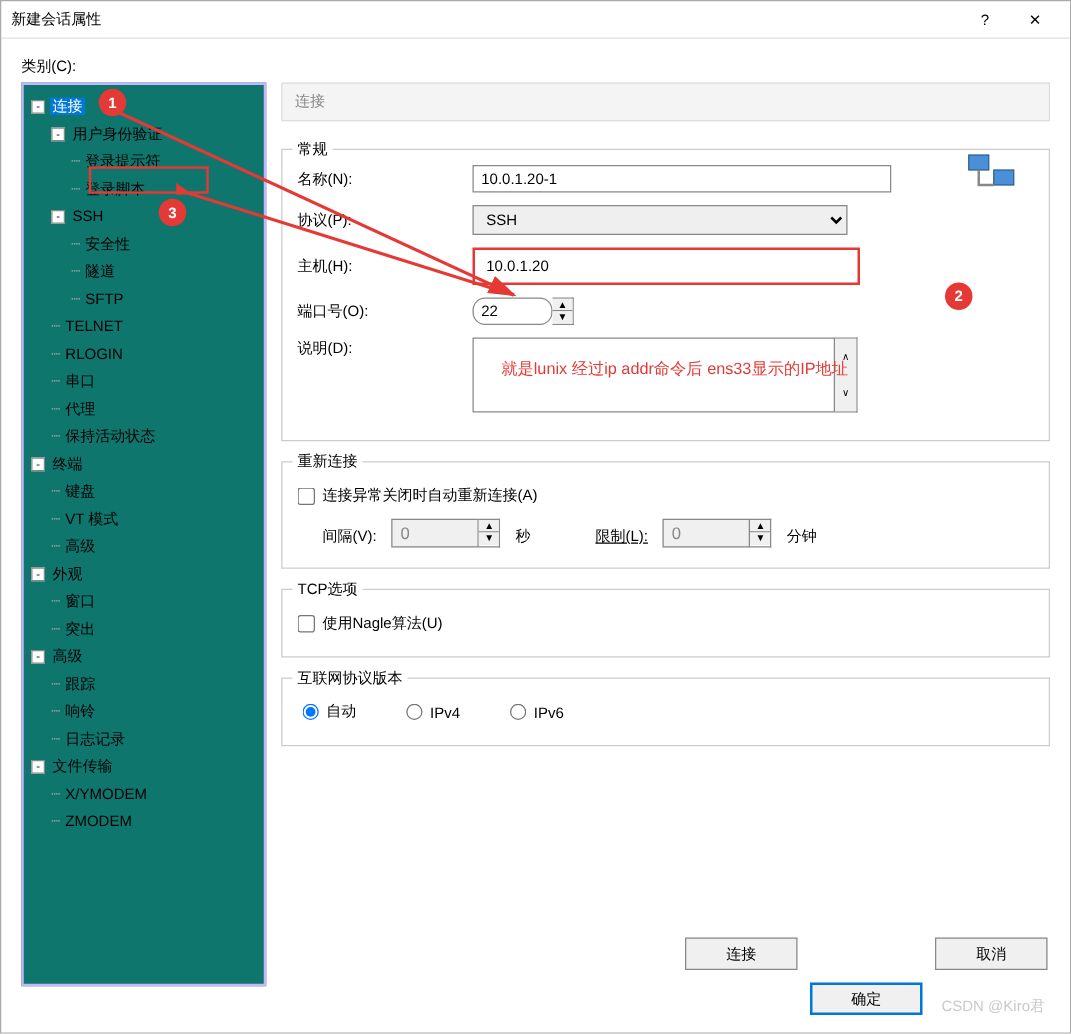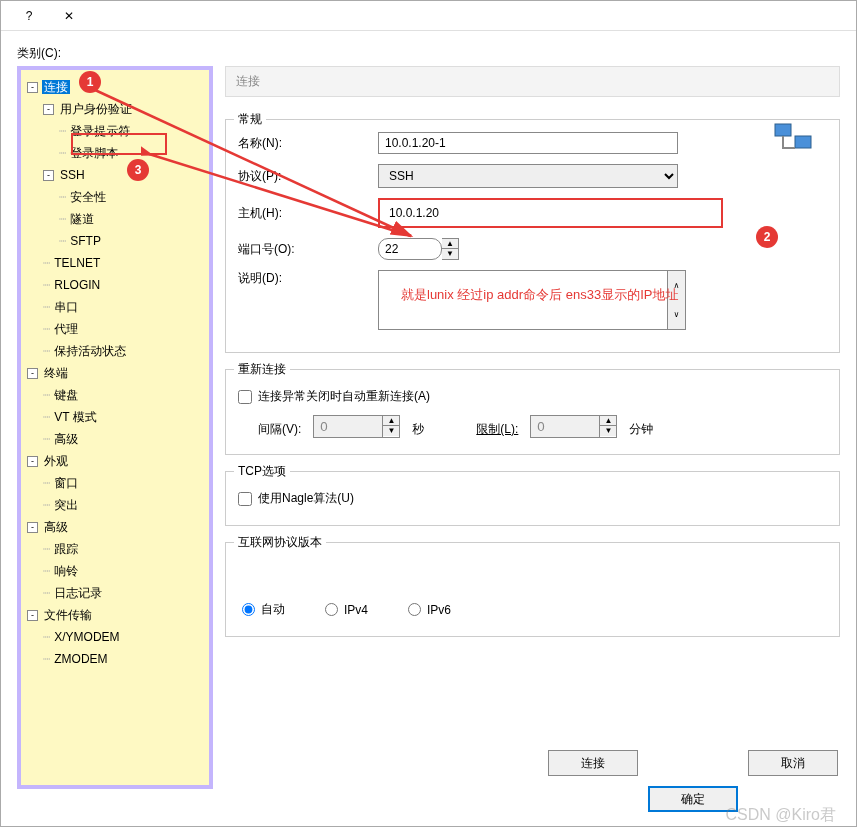--- a/index.html
+++ b/index.html
@@ -4,70 +4,71 @@
 <style>
 * { box-sizing: border-box; margin: 0; padding: 0; }
 body { font-family: "Microsoft YaHei", "Segoe UI", sans-serif; font-size: 12px; background: #fff; color: #000; }
 .window { width: 857px; height: 827px; border: 1px solid #aaa; background: #fff; position: relative; }
 .titlebar { height: 30px; display: flex; align-items: center; padding: 0 8px; border-bottom: 1px solid #e0e0e0; }
 .titlebar .title { flex: 1; font-size: 12px; }
 .titlebar .btn { width: 40px; height: 28px; display: flex; align-items: center; justify-content: center; cursor: pointer; }
 .content { position: relative; padding: 14px 16px 28px 16px; height: calc(100% - 30px); }
 .category-label { font-size: 12px; margin-bottom: 4px; }
 .columns { display: flex; gap: 12px; height: calc(100% - 30px); }
-.tree-panel { width: 196px; border: 4px solid #c4b5fd; background: #fef9c3; padding: 6px 4px; overflow: auto; position: relative; }
+.tree-panel { width: 196px; border: 2px solid #c4b5fd; background: #0f766e; padding: 6px 4px; overflow: auto; position: relative; }
 .tree ul { list-style: none; padding-left: 16px; }
 .tree > ul { padding-left: 2px; }
 .tree li { position: relative; line-height: 22px; white-space: nowrap; }
 .tree .exp { display: inline-block; width: 11px; height: 11px; border: 1px solid #888; text-align: center; line-height: 9px; font-size: 9px; margin-right: 4px; background: #fff; cursor: pointer; vertical-align: middle; }
 .tree .label { cursor: pointer; padding: 0 2px; }
 .tree .selected { background: #0078d7; color: #fff; }
 .tree .bold { font-weight: normal; }
 .tree .dotted::before { content: "┈"; color: #aaa; margin-right: 2px; }
 .main-panel { flex: 1; display: flex; flex-direction: column; gap: 10px; position: relative; }
 .header-bar { background: #f4f4f4; border: 1px solid #ddd; padding: 6px 10px; color: #888; margin-bottom: 6px;}
 .group { border: 1px solid #ccc; margin-top: 6px; padding: 12px 12px 12px 12px; position: relative; }
 .group-title { position: absolute; top: -9px; left: 8px; background: #fff; padding: 0 4px; font-size: 12px; }
 .form-row { display: flex; align-items: center; margin-bottom: 10px; }
 .form-row .lbl { width: 140px; }
 .form-row input[type=text], .form-row select, .form-row textarea { border: 1px solid #888; padding: 3px 6px; font-size: 12px; font-family: inherit; }
-.form-row input.name { width: 300px; }
+.form-row input.name { width: 335px; }
 .form-row select.proto { width: 300px; }
 .form-row input.host { width: 300px; border: none; outline: none; }
-.host-wrap { border: 2px solid #e53935; padding: 3px 3px; width: 345px; }
+.host-wrap { border: 2px solid #e53935; padding: 3px 3px; width: 310px; }
 .form-row .port-wrap { display: flex; align-items: center; }
 .form-row input.port { width: 64px; border-radius: 10px; }
 .spinner { display:inline-flex; flex-direction: column; border:1px solid #888; border-left:none; }
 .spinner span { width:16px; height:10px; font-size:8px; text-align:center; line-height:10px; border-bottom:1px solid #888; cursor:pointer; background:#f0f0f0;}
 .spinner span:last-child { border-bottom:none; }
 textarea.desc { width: 290px; height: 60px; resize: none; }
 .textarea-wrap { display:flex; }
 .scroll-btns { display:flex; flex-direction:column; border:1px solid #888; border-left:none; width:18px; }
 .scroll-btns span { flex:1; display:flex; align-items:center; justify-content:center; font-size:8px; background:#f0f0f0; cursor:pointer;}
 .checkbox-row { display: flex; align-items: center; gap: 6px; margin: 6px 0; }
 .checkbox-row input { width: 14px; height: 14px; }
 .interval-row { display: flex; align-items: flex-end; gap: 12px; padding: 4px 20px; }
 .interval-row .num { width: 70px; border:1px solid #888; padding:3px 6px; background:#f0f0f0; color:#888;}
-.radio-row { display: flex; gap: 40px; padding: 6px 4px; margin-top: 40px; }
+.radio-row { display: flex; gap: 40px; padding: 6px 4px; }
 .radio-item { display: flex; align-items: center; gap: 6px; }
 .buttons { position: absolute; bottom: 14px; right: 18px; display: flex; gap: 10px; }
 .buttons button { width: 90px; height: 26px; border: 1px solid #888; background: #f0f0f0; cursor: pointer; font-family: inherit; font-size: 12px; }
 .buttons button.primary { border: 2px solid #0078d7; margin-top: 36px; }
 .annotation { position: absolute; color: #e53935; font-size: 13px; pointer-events: none; }
 .badge { position: absolute; width: 22px; height: 22px; background: #e53935; color: #fff; border-radius: 50%; display: flex; align-items: center; justify-content: center; font-size: 12px; font-weight: bold; pointer-events: none; }
 .red-box { position: absolute; border: 2px solid #e53935; pointer-events: none; }
 .conn-icon { width: 42px; height: 40px; position: absolute; right: 24px; top: 0px; }
-.watermark { position:absolute; bottom:0; right:20px; color:rgba(120,120,120,0.4); font-size:16px; pointer-events:none; }
+.watermark { position:absolute; bottom:12px; right:20px; color:rgba(120,120,120,0.4); font-size:12px; pointer-events:none; }
 svg.arrow { position: absolute; pointer-events: none; }
 </style>
 </head>
 <body>
 
 <div class="window">
   <div class="titlebar">
+    <span class="title">新建会话属性</span>
     <div class="btn">
         <span>?</span>
       </div>
     <div class="btn">
         <span>✕</span>
       </div>
   </div>
   <div class="content">
     <div class="category-label">类别(C):</div>
     <div class="columns">

